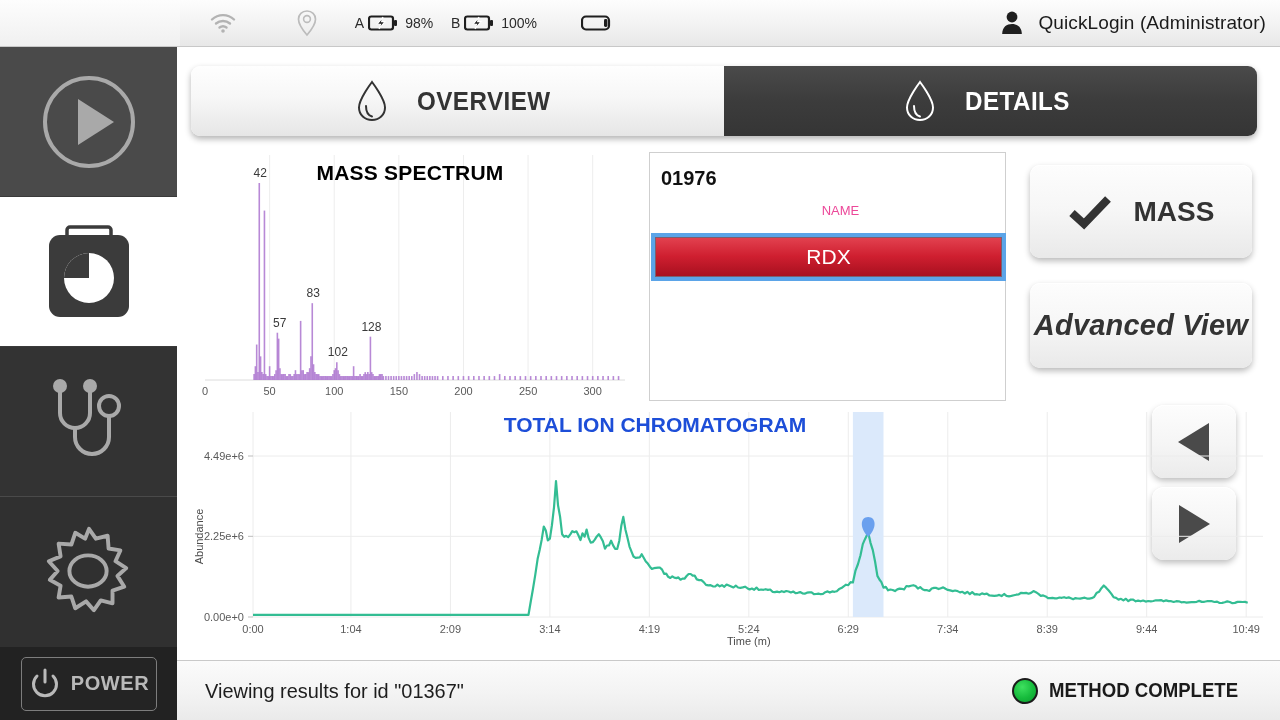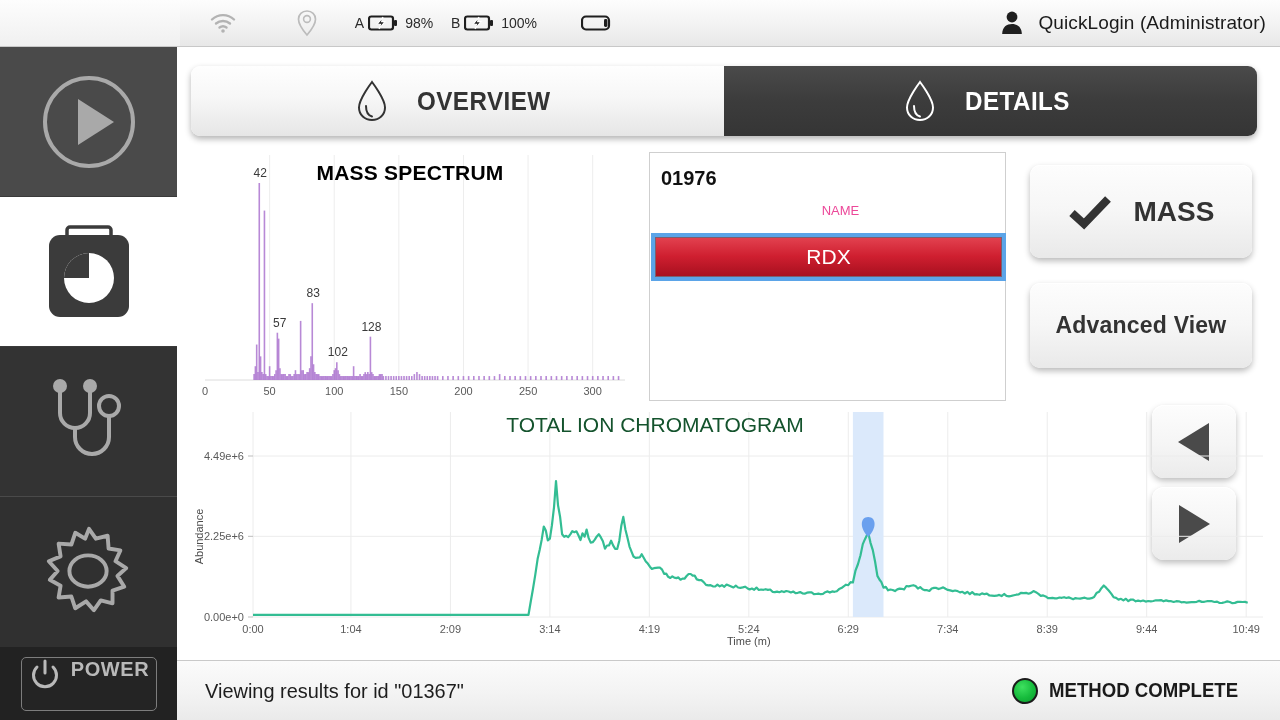--- a/index.html
+++ b/index.html
@@ -72,21 +72,21 @@
 
   .power-wrap {
     flex: 1;
     display: flex; align-items: center; justify-content: center;
     background: #222222;
   }
   .power-btn {
     width: 136px; height: 54px;
     border: 1px solid #7d7d7d;
     border-radius: 5px;
-    display: flex; align-items: flex-start; justify-content: center;
+    display: flex; align-items: center; justify-content: center;
     gap: 9px;
     background: #242424;
   }
   .power-label {
     color: #b9b9b9; font-size: 20px; font-weight: bold; letter-spacing: .6px;
   }
 
   
   .main {
     position: absolute; left: 177px; top: 47px;
@@ -176,41 +176,41 @@
   .btn3d {
     position: absolute;
     background: linear-gradient(to bottom, #fdfdfd 0%, #f6f6f6 50%, #e9e9e9 100%);
     border-radius: 10px;
     box-shadow: 0 3px 6px rgba(0,0,0,.28), inset 0 1px 0 #ffffff;
     display: flex; align-items: center; justify-content: center;
   }
   .btn-back { left: 853px; top: 118px; width: 222px; height: 93px; gap: 22px; }
   .btn-back-label { font-size: 28px; font-weight: bold; color: #333; }
   .btn-adv { left: 853px; top: 236px; width: 222px; height: 85px; }
-  .btn-adv-label { font-size: 23px; font-weight: bold; color: #333; letter-spacing: .2px;}
+  .btn-adv-label { font-size: 29px; font-weight: bold; color: #333; letter-spacing: .2px; font-style: italic;}
 
   .btn-nav {
     position: absolute; width: 84px; height: 73px;
     background: linear-gradient(to bottom, #fdfdfd 0%, #f5f5f5 55%, #ebebeb 100%);
     border-radius: 12px;
     box-shadow: 0 3px 6px rgba(0,0,0,.26), inset 0 1px 0 #ffffff;
     display: flex; align-items: center; justify-content: center;
   }
   .btn-prev { left: 975px; top: 358px; }
   .btn-next { left: 975px; top: 440px; }
 
   
   .tic-panel {
     position: absolute; left: 8px; top: 355px;
     width: 1090px; height: 250px;
   }
   .tic-title {
     position: absolute; left: 160px; top: 11px; width: 620px;
     text-align: center;
-    font-size: 21px; font-weight: normal; color: #14532d;
+    font-size: 21px; font-weight: bold; color: #1d4ed8;
     z-index: 4;
   }
 
   
   .statusbar {
     position: absolute; left: 177px; top: 660px;
     width: 1103px; height: 60px;
     background: linear-gradient(to bottom, #fbfbfb 0%, #f3f3f3 55%, #eaeaea 100%);
     border-top: 1px solid #c9c9c9;
     display: flex; align-items: center;

